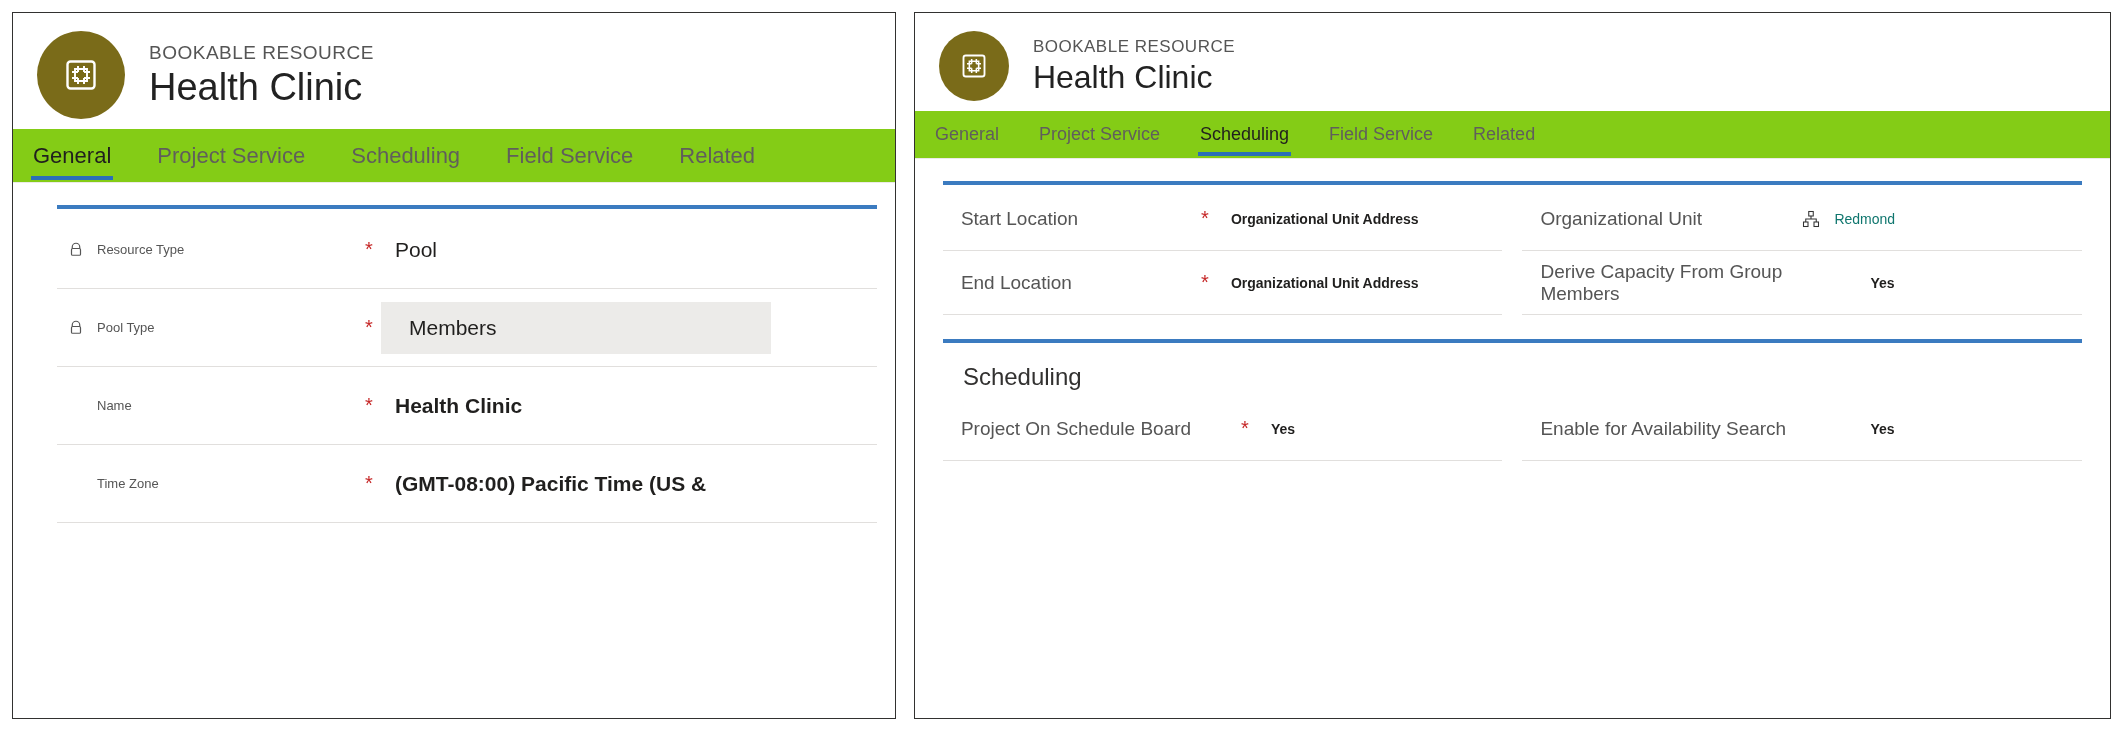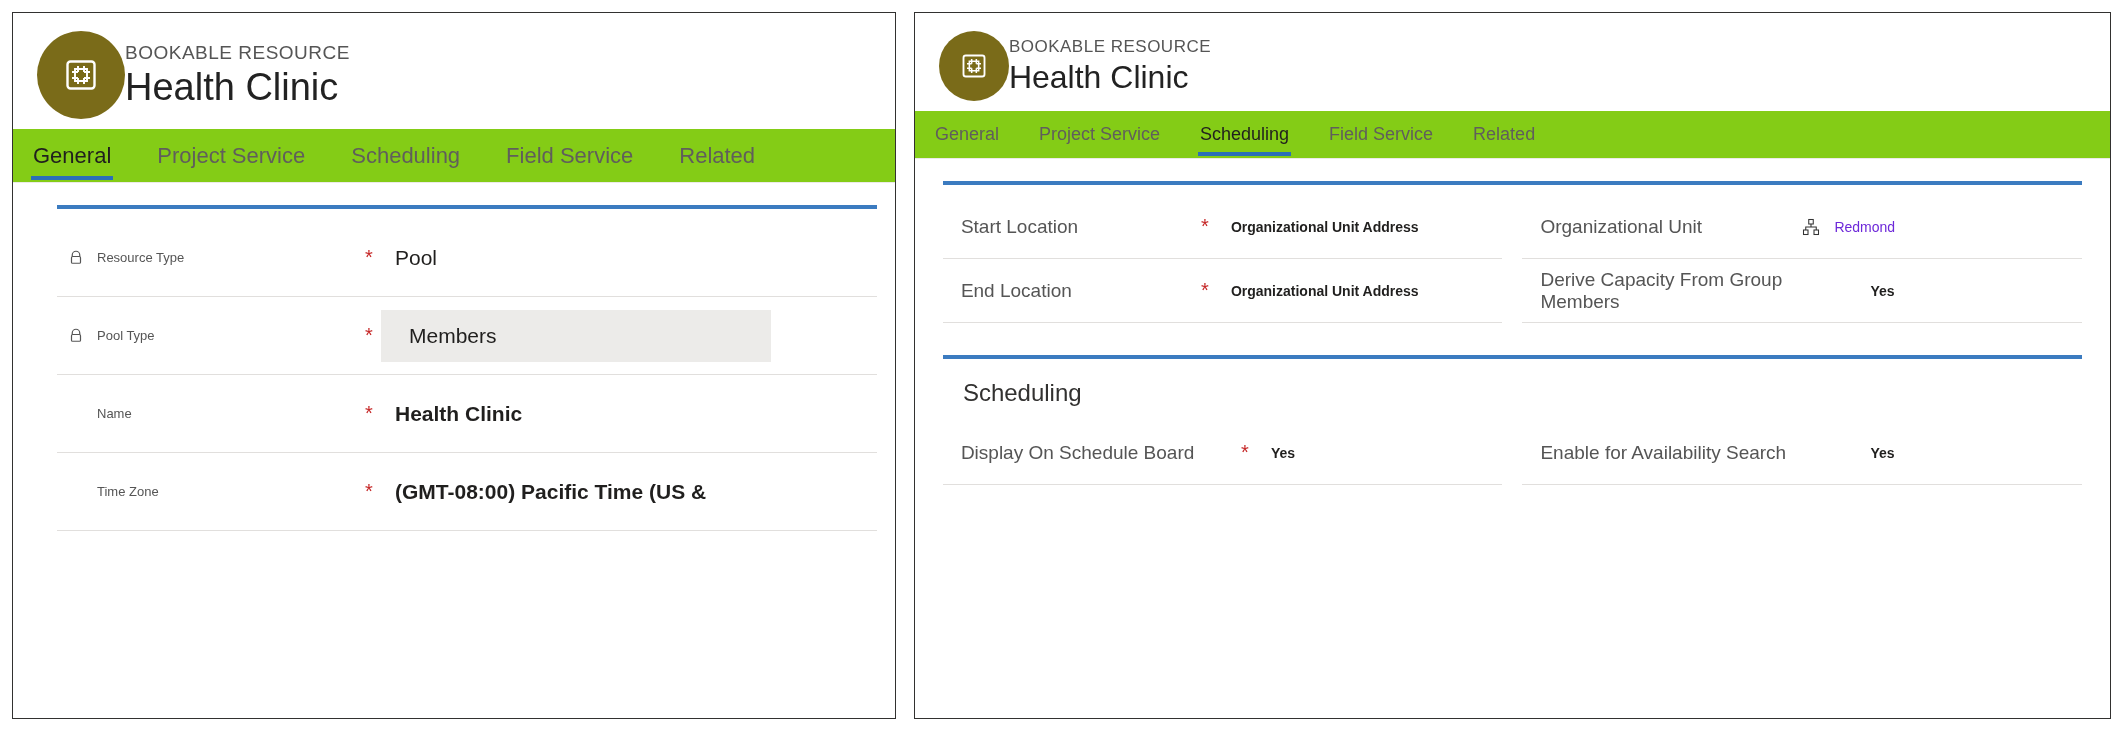--- a/index.html
+++ b/index.html
@@ -20,20 +20,21 @@
     display: flex;
     flex-direction: column;
   }
   .panel-left { width: 886px; height: 707px; }
   .panel-right { width: 1200px; height: 707px; }
 
   .header {
     display: flex;
     align-items: center;
     padding: 18px 28px 10px 24px;
+    gap: 24px;
   }
   .avatar {
     width: 88px;
     height: 88px;
     border-radius: 50%;
     background: #7a6b19;
     display: flex;
     align-items: center;
     justify-content: center;
     flex-shrink: 0;
@@ -83,21 +84,21 @@
     height: 4px;
     background: #2b6fb8;
   }
 
   .section {
     margin: 22px 18px 0 44px;
     border-top: 4px solid #3b7bc0;
     background: #ffffff;
   }
   .panel-right .section { margin-left: 28px; margin-right: 28px; }
-  .section-body { padding: 10px 0; align-items: center; }
+  .section-body { padding: 2px 0; align-items: center; }
 
   .field-row {
     display: flex;
     align-items: center;
     min-height: 78px;
     border-bottom: 1px solid #e1dfdd;
     padding: 8px 12px 8px 0;
   }
   .field-row.sm { min-height: 64px; }
   .field-label-col {
@@ -122,21 +123,21 @@
     color: #201f1e;
     padding-left: 14px;
   }
   .panel-right .field-value { font-size: 14px; }
   .field-value.bold { font-weight: 600; }
   .field-value.pill {
     background: #ecebe9;
     padding: 14px 28px;
     min-width: 390px;
   }
-  .link { color: #6d28d9; }
+  .link { color: #0f766e; }
 
   .cols2 {
     display: flex;
     gap: 0;
   }
   .col { flex: 1; }
   .col + .col { margin-left: 20px; }
 
   .section-title {
     font-size: 24px;
@@ -298,21 +299,21 @@
       </div>
     </div>
 
     <div class="section">
       <div class="section-title">Scheduling</div>
       <div class="section-body cols2">
 
         <div class="col">
           <div class="field-row sm">
             <div class="field-label-col" style="width:290px;">
-              <span>Display On Schedule Board</span>
+              <span>Project On Schedule Board</span>
             </div>
             <span class="req">*</span>
             <div class="field-value bold">Yes</div>
           </div>
         </div>
 
         <div class="col">
           <div class="field-row sm">
             <div class="field-label-col" style="width:310px;">
               <span>Enable for Availability Search</span>

